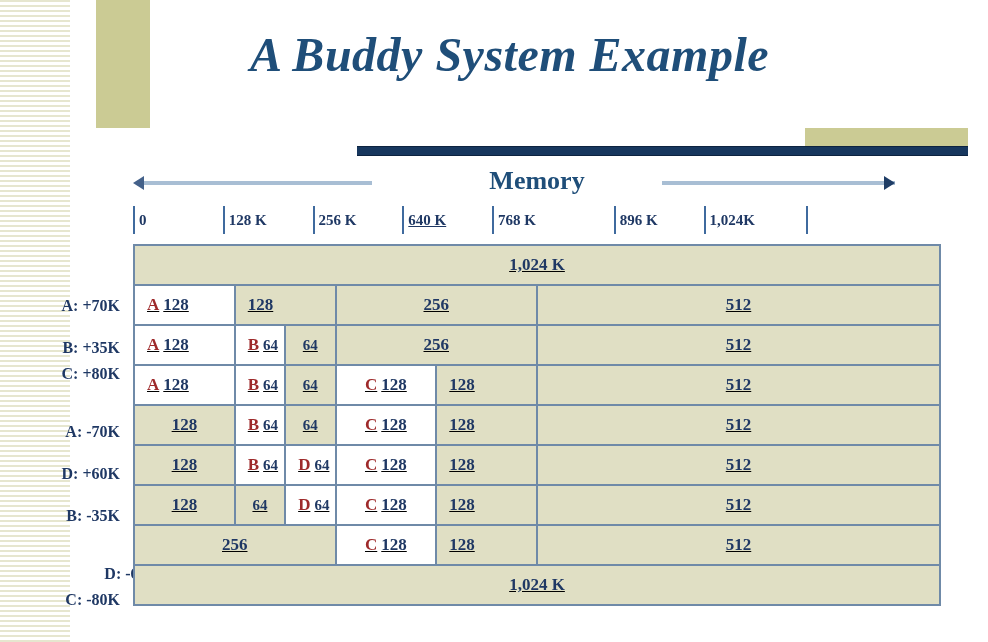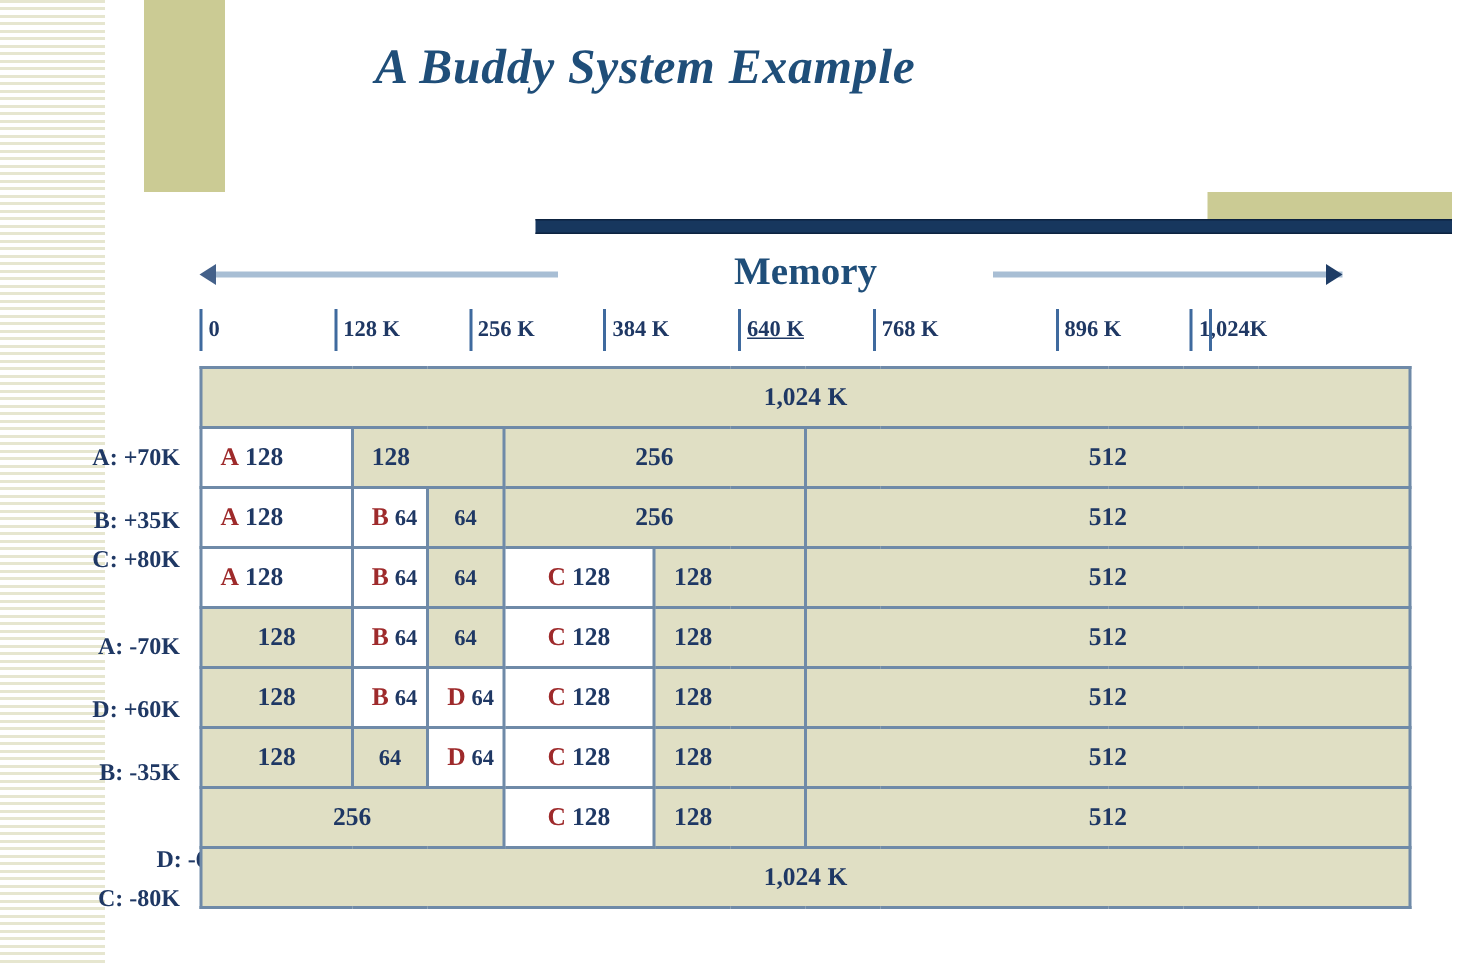--- a/index.html
+++ b/index.html
@@ -44,21 +44,21 @@
     background: #17375e;
     border-top: 1px solid #0d2340;
     border-bottom: 1px solid #0d2340;
   }
 
   
   .title {
     position: absolute;
     left: 250px; top: 27px;
     width: 700px;
-    font-size: 33px;
+    font-size: 48px;
     font-weight: bold;
     font-style: italic;
     color: #1f4e79;
     letter-spacing: 0.5px;
     white-space: nowrap;
   }
 
   
   .mem-band {
     position: absolute;
@@ -123,20 +123,21 @@
     background: #3f6a9e;
   }
 
   
   .mem-table {
     position: absolute;
     left: 133px; top: 244px;
     width: 808px;
     border-collapse: collapse;
     table-layout: fixed;
+    text-decoration: underline;
   }
   .mem-table td {
     height: 38px;
     border: 2px solid #6f8aa8;
     background: #e0dfc4;
     text-align: center;
     font-size: 17px;
     font-weight: bold;
     color: #1f3864;
     padding: 0;
@@ -182,21 +183,20 @@
   <div class="arrow-head left"></div>
   <div class="mem-label">Memory</div>
   <div class="arrow right"></div>
   <div class="arrow-head right"></div>
 </div>
 
 <div class="scale" id="scale-row">
     <div class="scale-cell" style="width: 89.7778px;">0</div>
     <div class="scale-cell" style="width: 89.7778px;">128 K</div>
     <div class="scale-cell" style="width: 89.7778px;">256 K</div>
-    <div class="scale-cell" style="width: 89.7778px;">384 K</div>
     <div class="scale-cell" style="width: 89.7778px; text-decoration: underline;">640 K</div>
     <div class="scale-cell" style="width: 89.7778px;">768 K</div>
     <div class="scale-cell" style="width: 89.7778px; margin-left: 32px;">896 K</div>
     <div class="scale-cell" style="width: 89.7778px;">1,024K</div>
   </div>
 <div class="scale-endtick"></div>
 
 <div id="row-labels">
     <div class="row-label" style="top: 297px;">A: +70K</div>
     <div class="row-label" style="top: 339px;">B: +35K</div>

